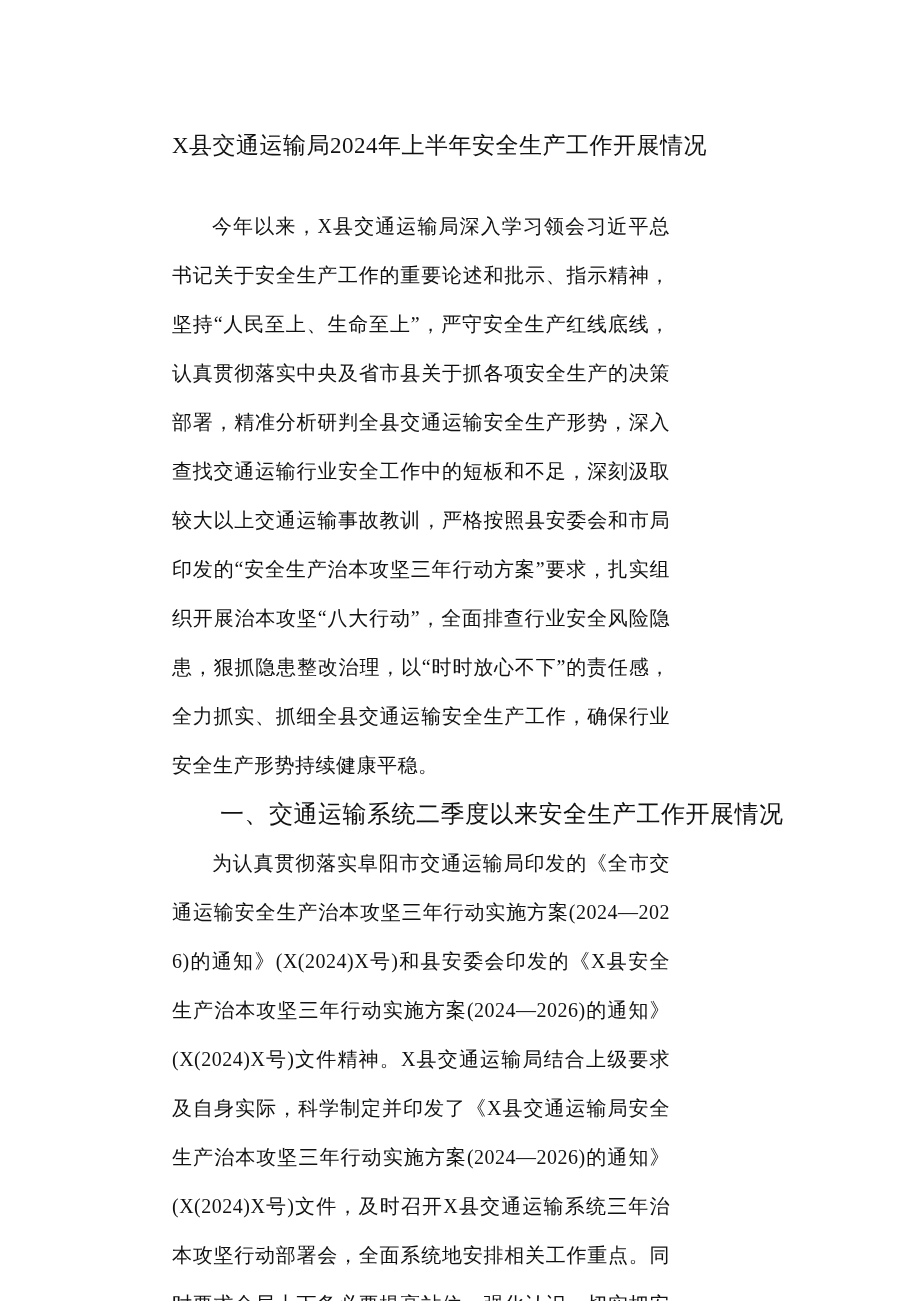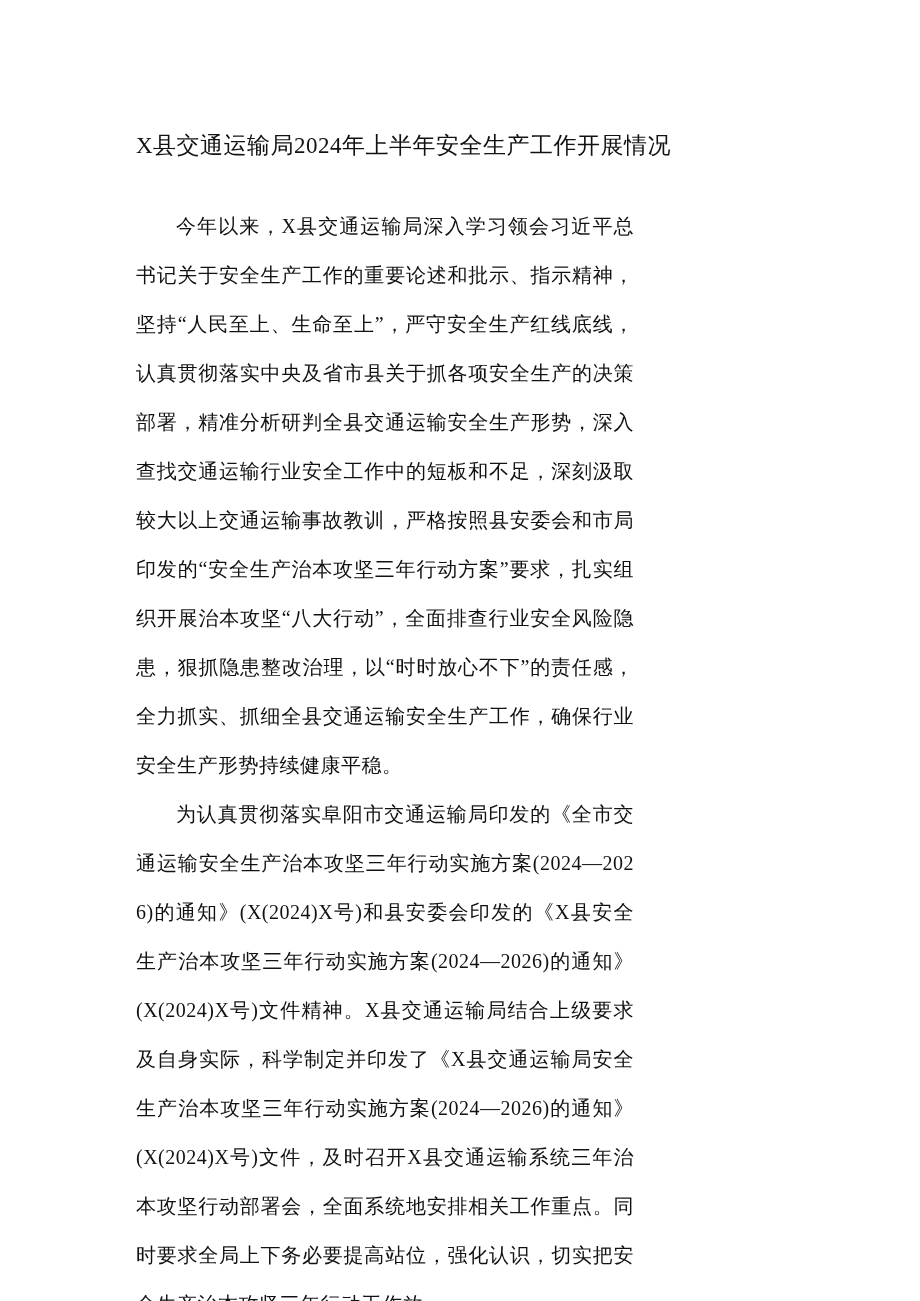--- a/index.html
+++ b/index.html
@@ -14,20 +14,21 @@
       font-family: "Liberation Serif", "DejaVu Serif", serif;
       color: #111111;
     }
     .page {
       box-sizing: border-box;
       width: 768px;
       height: 1301px;
       padding: 122px 134px 0 136px;
       background: #ffffff;
       overflow: hidden;
+      margin-left: 36px;
     }
     .doc-title {
       margin: 0 0 32px 0;
       font-size: 23px;
       font-weight: normal;
       line-height: 48px;
       text-align: center;
       letter-spacing: 0.5px;
       white-space: nowrap;
     }
@@ -51,15 +52,16 @@
     }
   </style>
 </head>
 <body>
 
 <div class="page">
   <h1 class="doc-title">X县交通运输局2024年上半年安全生产工作开展情况</h1>
 
   <p class="para">今年以来，X县交通运输局深入学习领会习近平总书记关于安全生产工作的重要论述和批示、指示精神，坚持“人民至上、生命至上”，严守安全生产红线底线，认真贯彻落实中央及省市县关于抓各项安全生产的决策部署，精准分析研判全县交通运输安全生产形势，深入查找交通运输行业安全工作中的短板和不足，深刻汲取较大以上交通运输事故教训，严格按照县安委会和市局印发的“安全生产治本攻坚三年行动方案”要求，扎实组织开展治本攻坚“八大行动”，全面排查行业安全风险隐患，狠抓隐患整改治理，以“时时放心不下”的责任感，全力抓实、抓细全县交通运输安全生产工作，确保行业安全生产形势持续健康平稳。</p>
 
+  <h2 class="section-heading">一、交通运输系统二季度以来安全生产工作开展情况</h2>
 
   <p class="para">为认真贯彻落实阜阳市交通运输局印发的《全市交通运输安全生产治本攻坚三年行动实施方案(2024—2026)的通知》(X(2024)X号)和县安委会印发的《X县安全生产治本攻坚三年行动实施方案(2024—2026)的通知》(X(2024)X号)文件精神。X县交通运输局结合上级要求及自身实际，科学制定并印发了《X县交通运输局安全生产治本攻坚三年行动实施方案(2024—2026)的通知》(X(2024)X号)文件，及时召开X县交通运输系统三年治本攻坚行动部署会，全面系统地安排相关工作重点。同时要求全局上下务必要提高站位，强化认识，切实把安全生产治本攻坚三年行动工作放</p>
 </div>
 
 </body></html>

